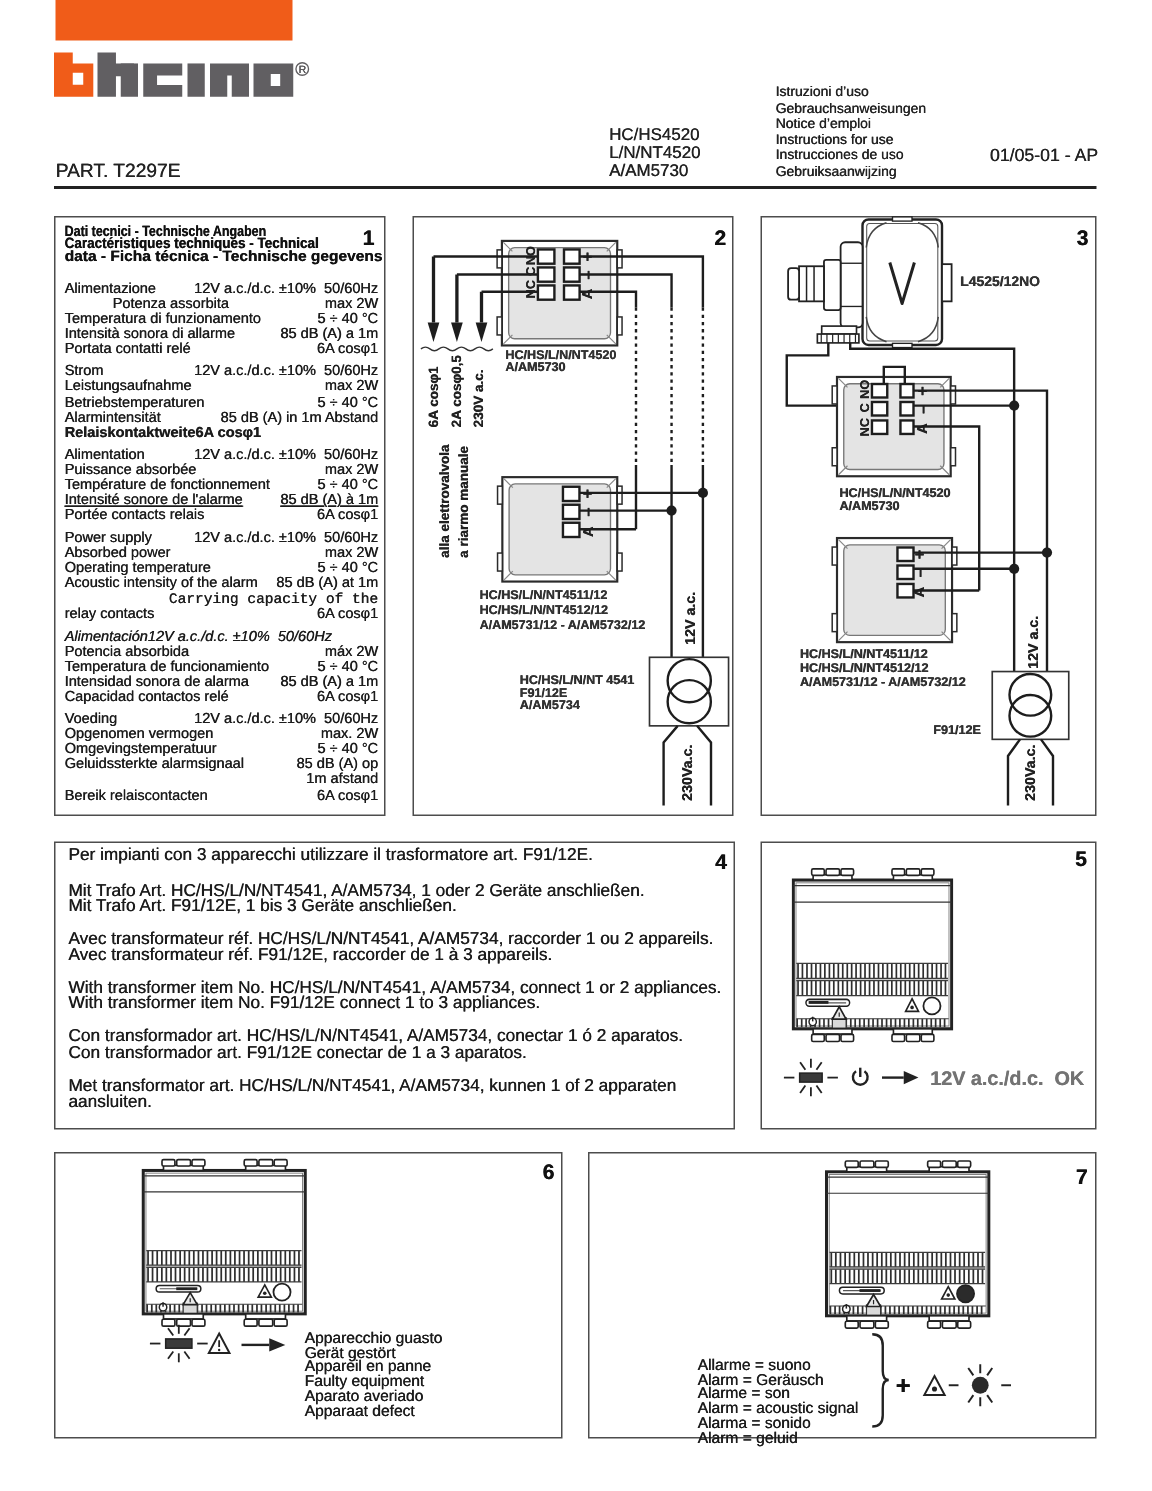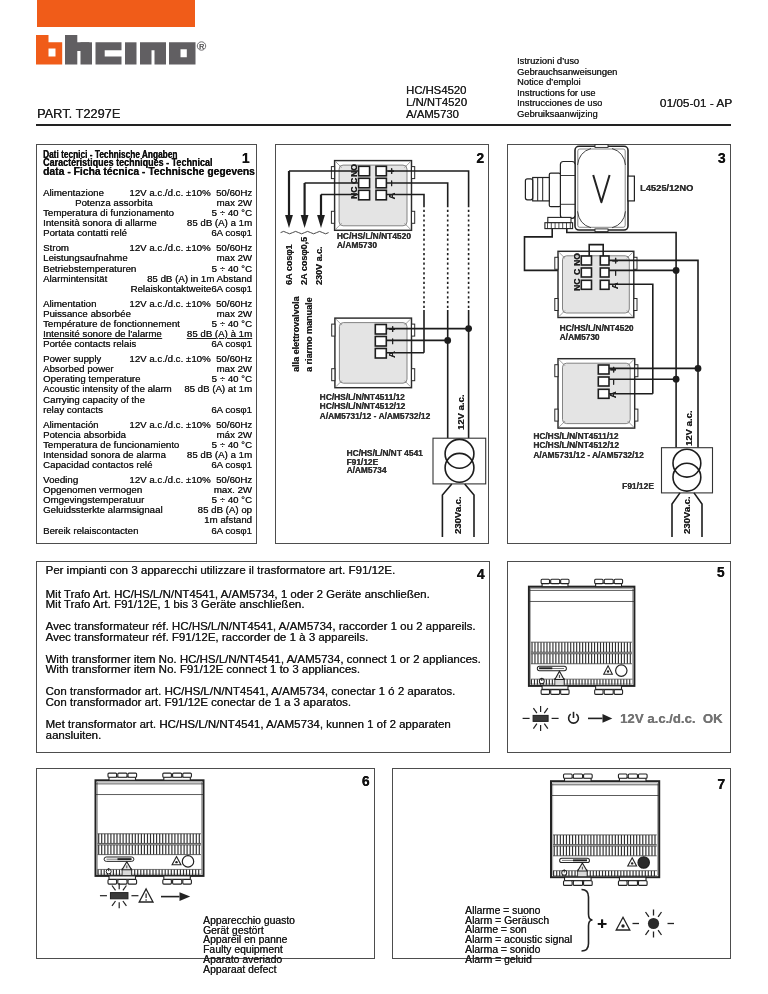--- a/index.html
+++ b/index.html
@@ -103,21 +103,21 @@
       <span class="nw">max 2W</span>
     </div>
     <div style="display:flex;justify-content:space-between;">
       <span class="nw">Betriebstemperaturen</span>
       <span class="nw">5 ÷ 40 °C</span>
     </div>
     <div style="display:flex;justify-content:space-between;">
       <span class="nw">Alarmintensität</span>
       <span class="nw">85 dB (A) in 1m Abstand</span>
     </div>
-    <div style="display:flex;justify-content:flex-end;">
+    <div style="display:flex;justify-content:flex-start;font-weight:bold;">
       <span class="nw">Relaiskontaktweite</span>
       <span class="nw">6A cosφ1</span>
     </div>
   </div>
 
 <div class="abs" style="left:43px;top:298.8px;width:209px;font-size:9.7px;line-height:10.1px;color:#1c1c1c;">
     <div style="display:flex;justify-content:space-between;">
       <span class="nw">Alimentation</span>
       <span class="nw">12V a.c./d.c. ±10%&nbsp; 50/60Hz</span>
     </div>
@@ -149,32 +149,32 @@
       <span class="nw">max 2W</span>
     </div>
     <div style="display:flex;justify-content:space-between;">
       <span class="nw">Operating temperature</span>
       <span class="nw">5 ÷ 40 °C</span>
     </div>
     <div style="display:flex;justify-content:space-between;">
       <span class="nw">Acoustic intensity of the alarm</span>
       <span class="nw">85 dB (A) at 1m</span>
     </div>
-    <div style="display:flex;justify-content:flex-start;">
+    <div style="display:flex;justify-content:flex-end;font-family:Liberation Mono, monospace;">
       <span class="nw">Carrying capacity of the</span>
       <span class="nw"></span>
     </div>
     <div style="display:flex;justify-content:space-between;">
       <span class="nw">relay contacts</span>
       <span class="nw">6A cosφ1</span>
     </div>
   </div>
 
 <div class="abs" style="left:43px;top:419.7px;width:209px;font-size:9.7px;line-height:10.1px;color:#1c1c1c;">
-    <div style="display:flex;justify-content:space-between;">
+    <div style="display:flex;font-style:italic;">
       <span class="nw">Alimentación</span>
       <span class="nw">12V a.c./d.c. ±10%&nbsp; 50/60Hz</span>
     </div>
     <div style="display:flex;justify-content:space-between;">
       <span class="nw">Potencia absorbida</span>
       <span class="nw">máx 2W</span>
     </div>
     <div style="display:flex;justify-content:space-between;">
       <span class="nw">Temperatura de funcionamiento</span>
       <span class="nw">5 ÷ 40 °C</span>
@@ -624,21 +624,21 @@
 <line x1="110.1" y1="125.5" x2="110.1" y2="130" stroke="#222" stroke-width="1.2"></line>
 <circle cx="110.1" cy="132" r="0.8" fill="#222"></circle>
 </g>
 
 <g>
 <line x1="125" y1="128.6" x2="143.5" y2="128.6" stroke="#222" stroke-width="1.6"></line>
 <path d="M143.5 124.2 L154.2 128.6 L143.5 133 Z" fill="#222"></path>
 </g>
 </svg>
 
-<div class="abs nw" style="left:203px;top:888px;font-size:10.4px;line-height:9.7px;color:#1c1c1c;margin-top:28px;">Apparecchio guasto<br>Gerät gestört<br>Appareil en panne<br>Faulty equipment<br>Aparato averiado<br>Apparaat defect</div>
+<div class="abs nw" style="left:203px;top:888px;font-size:10.4px;line-height:9.7px;color:#1c1c1c;">Apparecchio guasto<br>Gerät gestört<br>Appareil en panne<br>Faulty equipment<br>Aparato averiado<br>Apparaat defect</div>
 
 <svg style="left:392px;top:768px" width="339" height="191" viewBox="0 0 339 191">
 
 <g transform="translate(159,13.2) scale(1.002,1)">
 <use href="#dinmod"></use>
 </g>
 
 <rect x="181" y="91.4" width="14" height="1.9" fill="#222"></rect>
 
 <circle cx="251.7" cy="94.5" r="5.7" fill="#2b2b2b" stroke="#222" stroke-width="1.2"></circle>

